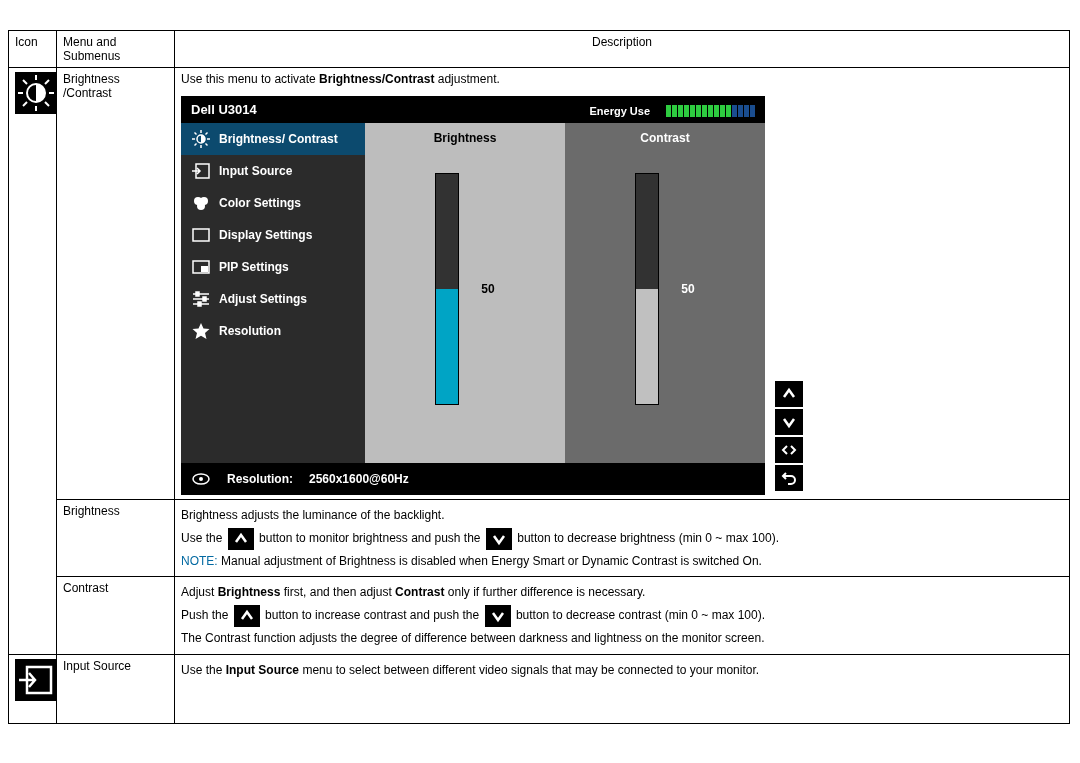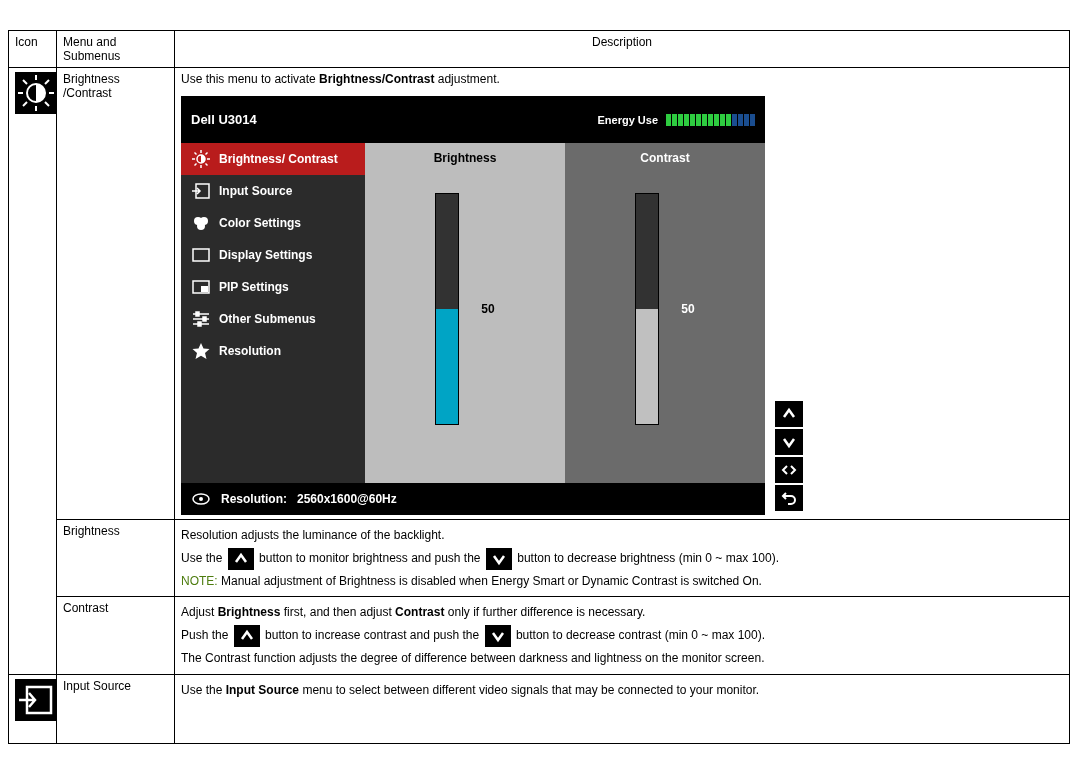--- a/index.html
+++ b/index.html
@@ -49,30 +49,30 @@
   }
   .osd {
     width: 584px;
     background: #000;
     color: #fff;
     font-family: Arial, sans-serif;
   }
   .osd-header {
     display: flex;
     justify-content: space-between;
-    align-items: center;
-    padding: 16px 10px;
+    align-items: flex-end;
+    padding: 6px 10px;
     background: #000;
     font-weight: bold;
     font-size: 13px;
   }
   .energy-bars {
     display: inline-flex;
     align-items: center;
-    gap: 8px;
+    gap: 16px;
   }
   .energy-label { font-size: 11px; color:#fff; font-weight:bold; }
   .energy-bar {
     display: inline-flex;
     gap: 1px;
   }
   .energy-bar span {
     display: inline-block;
     width: 5px;
     height: 12px;
@@ -91,21 +91,21 @@
   .side-item {
     display: flex;
     align-items: center;
     gap: 8px;
     padding: 6px 10px;
     color: #fff;
     font-size: 12px;
     font-weight: bold;
   }
   .side-item.sel {
-    background: #b91c1c;
+    background: #0c4a6e;
   }
   .side-icon {
     width: 20px;
     height: 20px;
     display: inline-flex;
     align-items: center;
     justify-content: center;
     flex-shrink: 0;
   }
   .side-icon svg { width: 20px; height: 20px; }
@@ -149,21 +149,21 @@
   .fill-contrast { background: #c0c0c0; }
   .val-label {
     font-size: 12px;
     font-weight: bold;
   }
   .osd-footer {
     background: #000;
     padding: 6px 10px;
     display: flex;
     align-items: center;
-    gap: 10px;
+    gap: 16px;
     font-weight: bold;
     font-size: 12px;
   }
   .osd-controls {
     position: absolute;
     left: 594px;
     bottom: 4px;
     display: flex;
     flex-direction: column;
     gap: 2px;
@@ -183,21 +183,21 @@
     align-items: center;
     justify-content: center;
     width: 26px;
     height: 22px;
     background: #000;
     color: #fff;
     vertical-align: middle;
     margin: 0 2px;
   }
   .inline-btn svg { width: 14px; height: 14px; }
-  .note-label { color: #4d7c0f; }
+  .note-label { color: #0369a1; }
   .desc-line { line-height: 1.9; font-size: 12px;}
 </style>
 </head>
 <body>
 
 <table class="main">
   <colgroup>
     <col class="col-icon">
       <col class="col-menu">
       <col class="col-desc">
@@ -320,21 +320,21 @@
                         <g stroke="#fff" stroke-width="1.5">
                           <line x1="2" y1="5" x2="18" y2="5"></line>
                           <line x1="2" y1="10" x2="18" y2="10"></line>
                           <line x1="2" y1="15" x2="18" y2="15"></line>
                           <rect x="5" y="3" width="3" height="4" fill="#fff"></rect>
                           <rect x="12" y="8" width="3" height="4" fill="#fff"></rect>
                           <rect x="7" y="13" width="3" height="4" fill="#fff"></rect>
                         </g>
                       </svg>
                     </span>
-                <span>Other Submenus</span>
+                <span>Adjust Settings</span>
               </div>
               <div class="side-item">
                 <span class="side-icon">
                       <svg viewBox="0 0 20 20">
                         <path d="M10 2 L12.5 7.5 L18.5 8 L14 12 L15.5 18 L10 14.8 L4.5 18 L6 12 L1.5 8 L7.5 7.5 Z" fill="#fff"></path>
                       </svg>
                     </span>
                 <span>Resolution</span>
               </div>
             </div>
@@ -392,21 +392,21 @@
                 </svg>
               </div>
         </div>
       </div>
     </td>
   </tr>
 
   <tr>
     <td>Brightness</td>
     <td>
-      <div class="desc-line">Resolution adjusts the luminance of the backlight.</div>
+      <div class="desc-line">Brightness adjusts the luminance of the backlight.</div>
       <div class="desc-line">
         <span>Use the </span>
         <span class="inline-btn">
               <svg viewBox="0 0 14 14">
                 <path d="M2 10 L7 3 L12 10" fill="none" stroke="#fff" stroke-width="2.5"></path>
               </svg>
             </span>
         <span> button to monitor brightness and push the </span>
         <span class="inline-btn">
               <svg viewBox="0 0 14 14">

